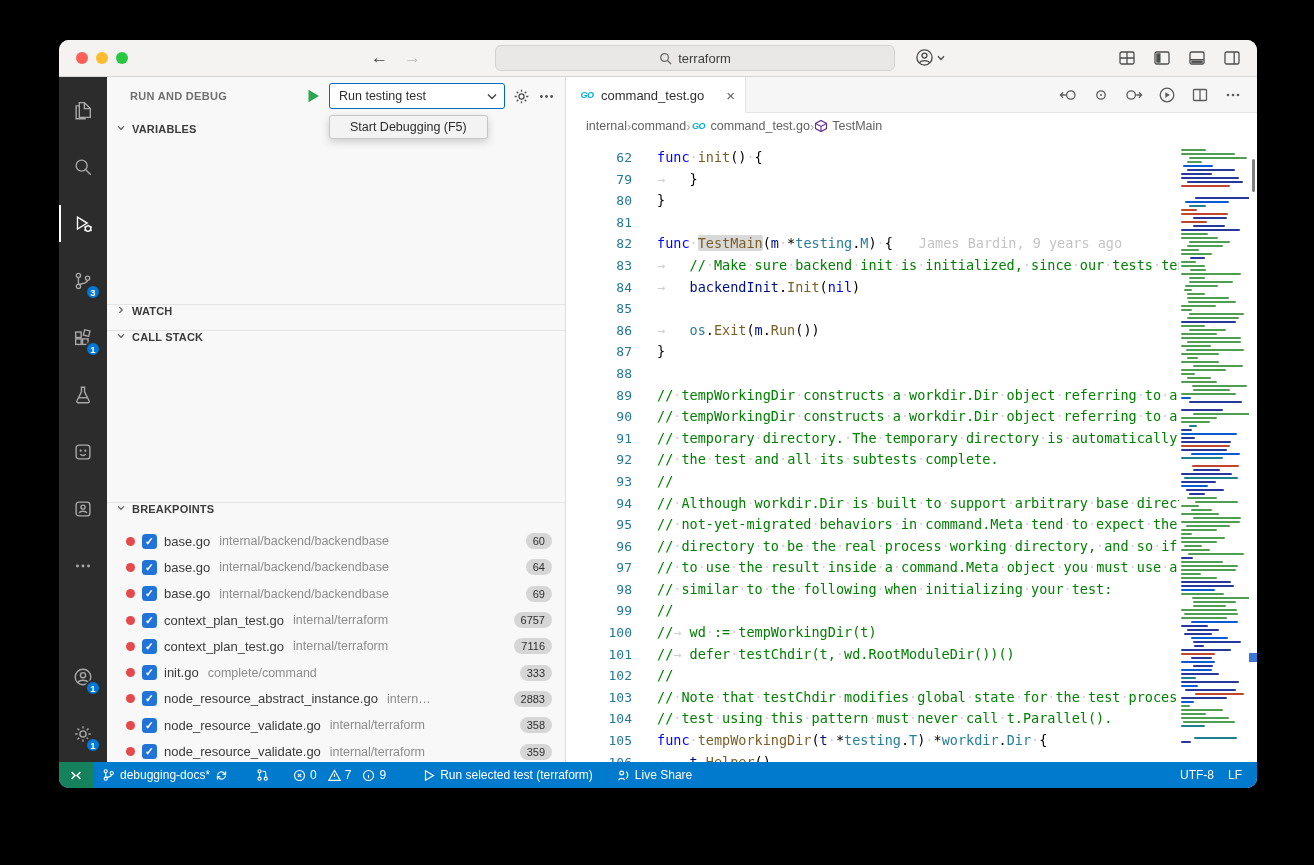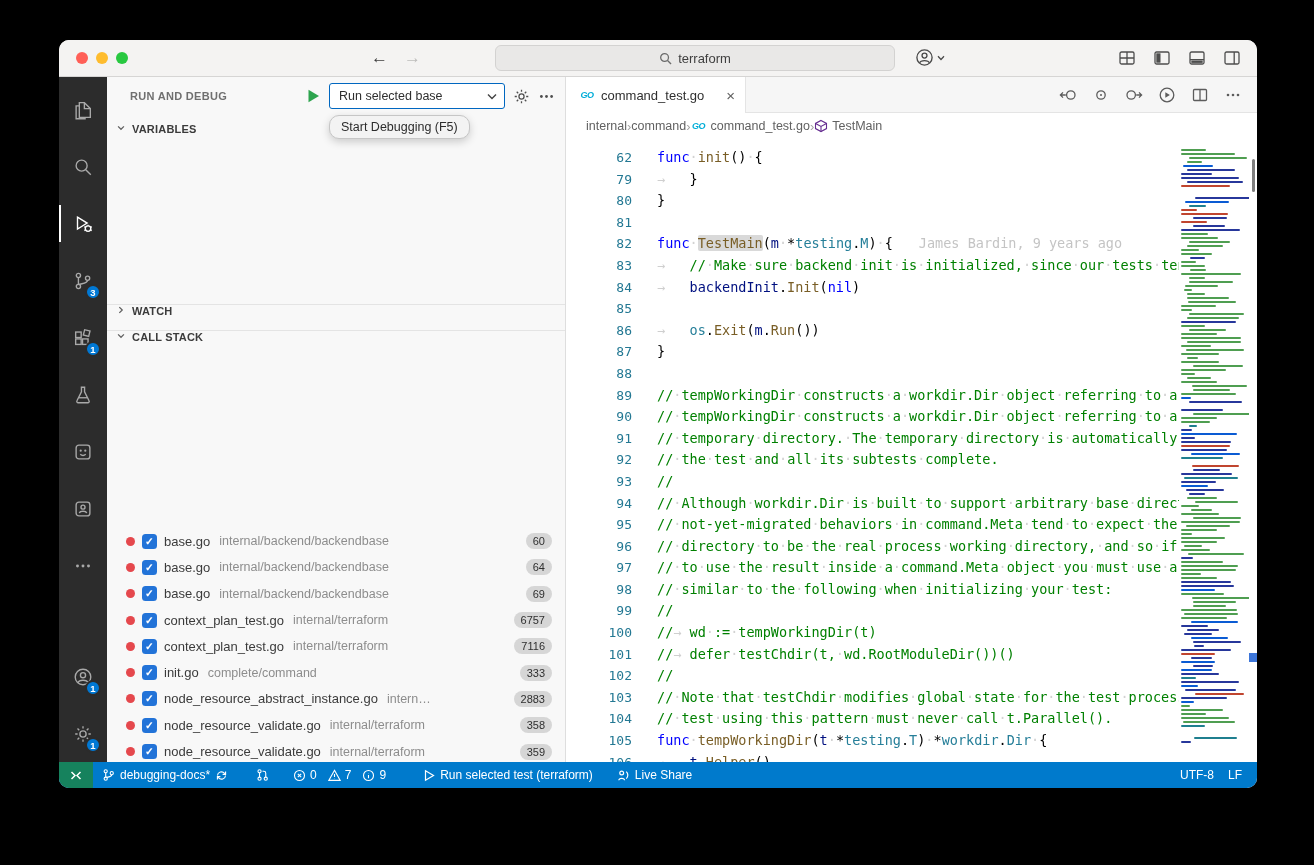--- a/index.html
+++ b/index.html
@@ -44,21 +44,21 @@
 
   
   .sidebar{width:458px;background:#f8f8f8;flex:none;position:relative;font-size:13px;color:#3b3b3b;}
   .sb-header{height:38px;display:flex;align-items:center;padding-left:23px;}
   .sb-title{font-size:11px;font-weight:700;color:#6f6f6f;letter-spacing:.3px;}
   .sb-toolbar{position:absolute;left:198px;top:6px;height:26px;display:flex;align-items:center;gap:8px;}
   .dd{width:158px;height:24px;background:#fff;border:1px solid var(--focus-border,#0067c0);
       border-radius:3px;display:flex;align-items:center;padding:0 7px 0 9px;font-size:12.5px;color:#2e2e2e;}
   .dd-label{flex:1;white-space:nowrap;overflow:hidden;}
   .tooltip{position:absolute;left:222px;top:38px;background:#f3f3f3;border:1px solid #c6c6c6;
-           border-radius:10px;box-shadow:0 3px 9px rgba(0,0,0,.18);padding:4px 11px;
+           border-radius:3px;box-shadow:0 3px 9px rgba(0,0,0,.18);padding:4px 20px;
            font-size:12.5px;color:#2c2c2c;white-space:nowrap;z-index:6;}
   .section{position:absolute;left:0;right:0;height:26px;display:flex;align-items:flex-start;gap:6px;
            padding-left:9px;font-size:11px;font-weight:700;color:#3b3b3b;letter-spacing:.2px;
            border-top:1px solid #e4e4e4;background:#f8f8f8;}
   .section.nob{border-top:none;}
   .sec-variables{top:46px;} .sec-watch{top:227px;} .sec-callstack{top:253px;} .sec-breakpoints{top:425px;}
   .chev{color:#616161;}
   .chev.collapsed svg{transform:rotate(-90deg);}
   .bp-list{position:absolute;top:451px;left:0;right:0;bottom:0;overflow:hidden;}
   .bp-row{height:26.3px;display:flex;align-items:center;padding:0 13px 0 19px;gap:7px;}
@@ -301,21 +301,21 @@
       <div class="sb-header">
         <span class="sb-title">RUN AND DEBUG</span>
       </div>
       <div class="sb-toolbar">
         <span>
           <svg width="16" height="16" viewBox="0 0 16 16">
                 <path d="M3.5 1.8v12.4L14 8z" fill="var(--debug-play,#2da44e)"></path>
               </svg>
         </span>
         <div class="dd">
-          <span class="dd-label">Run selected base</span>
+          <span class="dd-label">Run testing test</span>
           <span>
             <svg width="10" height="7" viewBox="0 0 10 7" fill="none" stroke="#444" stroke-width="1.4">
                   <path d="M1 1.5 5 5.5 9 1.5"></path>
                 </svg>
           </span>
         </div>
         <span>
           <svg width="17" height="17" viewBox="0 0 16 16" fill="none" stroke="#4f4f4f" stroke-width="1.2">
                 <circle cx="8" cy="8" r="2.4"></circle>
                 <path d="M8 1.6v2M8 12.4v2M1.6 8h2M12.4 8h2M3.5 3.5l1.4 1.4M11.1 11.1l1.4 1.4M12.5 3.5l-1.4 1.4M4.9 11.1l-1.4 1.4"></path>
@@ -347,20 +347,28 @@
             </span>
         <span>WATCH</span>
       </div>
       <div class="section sec-callstack">
         <span class="chev">
               <svg width="10" height="10" viewBox="0 0 12 12" fill="none" stroke="#616161" stroke-width="1.5">
                 <path d="M2.5 4 6 7.5 9.5 4"></path>
               </svg>
             </span>
         <span>CALL STACK</span>
+      </div>
+      <div class="section sec-breakpoints">
+        <span class="chev">
+              <svg width="10" height="10" viewBox="0 0 12 12" fill="none" stroke="#616161" stroke-width="1.5">
+                <path d="M2.5 4 6 7.5 9.5 4"></path>
+              </svg>
+            </span>
+        <span>BREAKPOINTS</span>
       </div>
       <div class="bp-list">
             <div class="bp-row">
               <span class="bp-dot"></span>
               <span class="bp-check">✓</span>
               <span class="bp-file">base.go</span>
               <span class="bp-path">internal/backend/backendbase</span>
               <span class="bp-line">60</span>
             </div>
             <div class="bp-row">

